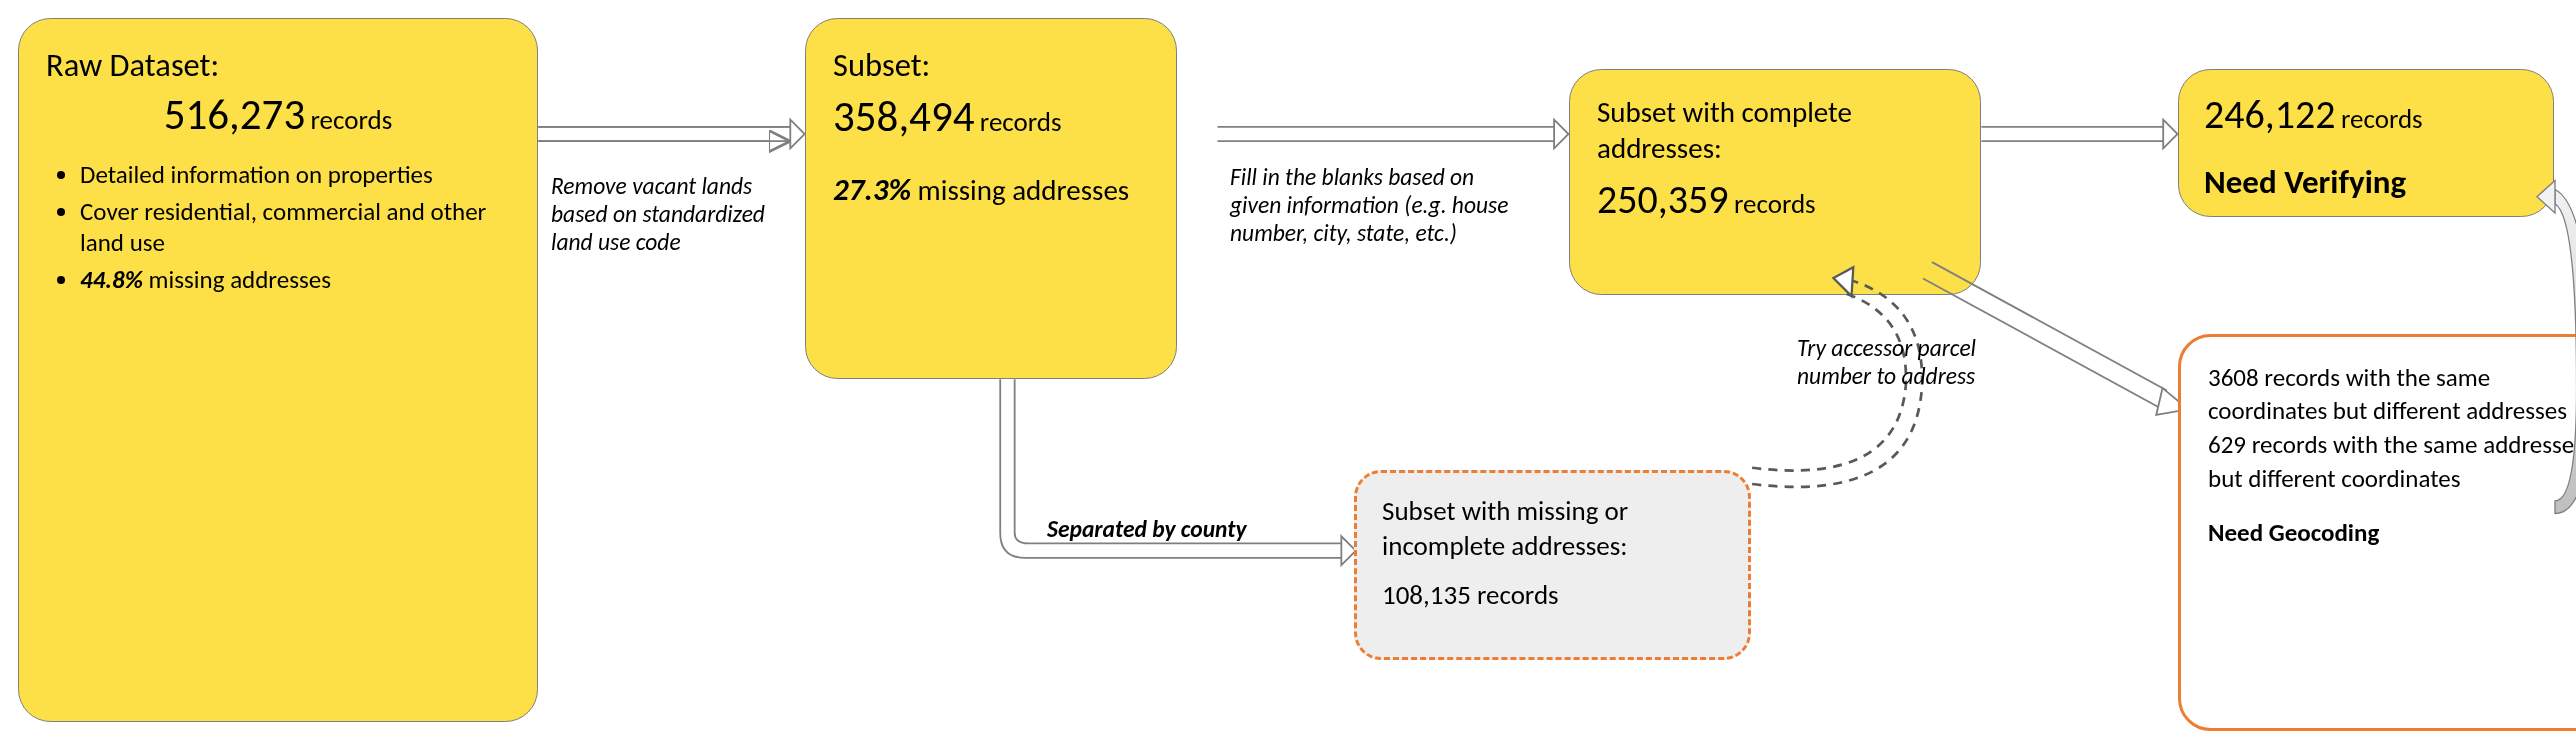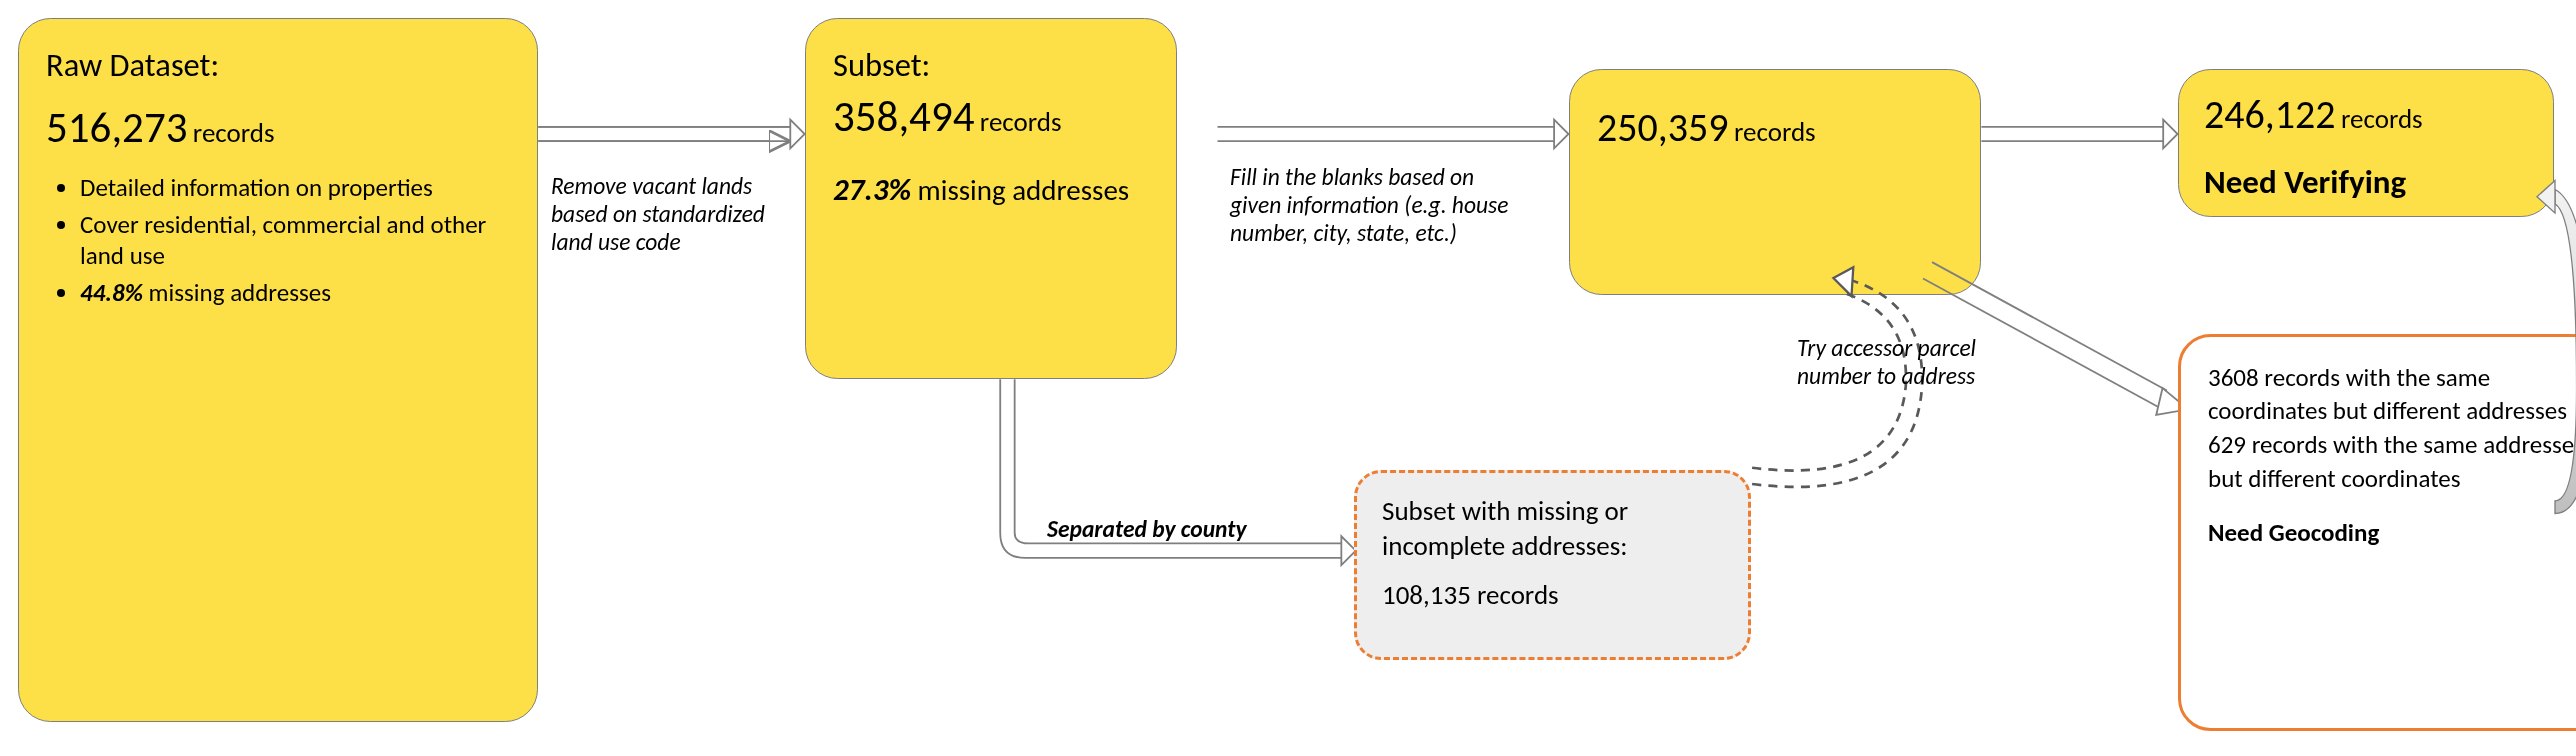--- a/index.html
+++ b/index.html
@@ -56,21 +56,21 @@
   
   svg.arrow { position: absolute; overflow: visible; }
 </style>
 </head>
 <body>
 
 <div class="box" style="left:18px; top:18px; width:520px; height:704px;">
   <div class="title-line">
     <span>Raw Dataset:</span>
   </div>
-  <div style="margin-top:16px;">
+  <div style="margin-top:3px;text-align:center;">
     <span class="big-num">516,273</span>
     <span class="records-word">records</span>
   </div>
   <ul>
     <li>Detailed information on properties</li>
     <li>Cover residential, commercial and other land use</li>
     <li>
       <span class="bold-italic">44.8%</span><span> missing addresses</span>
     </li>
   </ul>
@@ -103,20 +103,21 @@
 </div>
 
 <svg class="arrow" style="left:1217px; top:116px;" width="352" height="36" viewBox="0 0 390 40">
   <line x1="0" y1="12" x2="374" y2="12" stroke="#7f7f7f" stroke-width="2"></line>
   <line x1="0" y1="28" x2="374" y2="28" stroke="#7f7f7f" stroke-width="2"></line>
   <polygon points="374,4 390,20 374,36" fill="#fff" stroke="#7f7f7f" stroke-width="2"></polygon>
 </svg>
 <div class="note" style="left:1230px; top:163px; width:289px;">Fill in the blanks based on given information (e.g. house number, city, state, etc.)</div>
 
 <div class="box" style="left:1569px; top:69px; width:412px; height:226px; padding:23.5px 27px;">
+  <div style="font-size:29px; line-height:1.25;">Subset with complete addresses:</div>
   <div style="margin-top:9px;">
     <span class="big-num" style="font-size:40px;">250,359</span>
     <span class="records-word">records</span>
   </div>
 </div>
 
 <svg class="arrow" style="left:1981px; top:116px;" width="197" height="36" viewBox="0 0 218 40">
   <line x1="0" y1="12" x2="202" y2="12" stroke="#7f7f7f" stroke-width="2"></line>
   <line x1="0" y1="28" x2="202" y2="28" stroke="#7f7f7f" stroke-width="2"></line>
   <polygon points="202,4 218,20 202,36" fill="#fff" stroke="#7f7f7f" stroke-width="2"></polygon>

